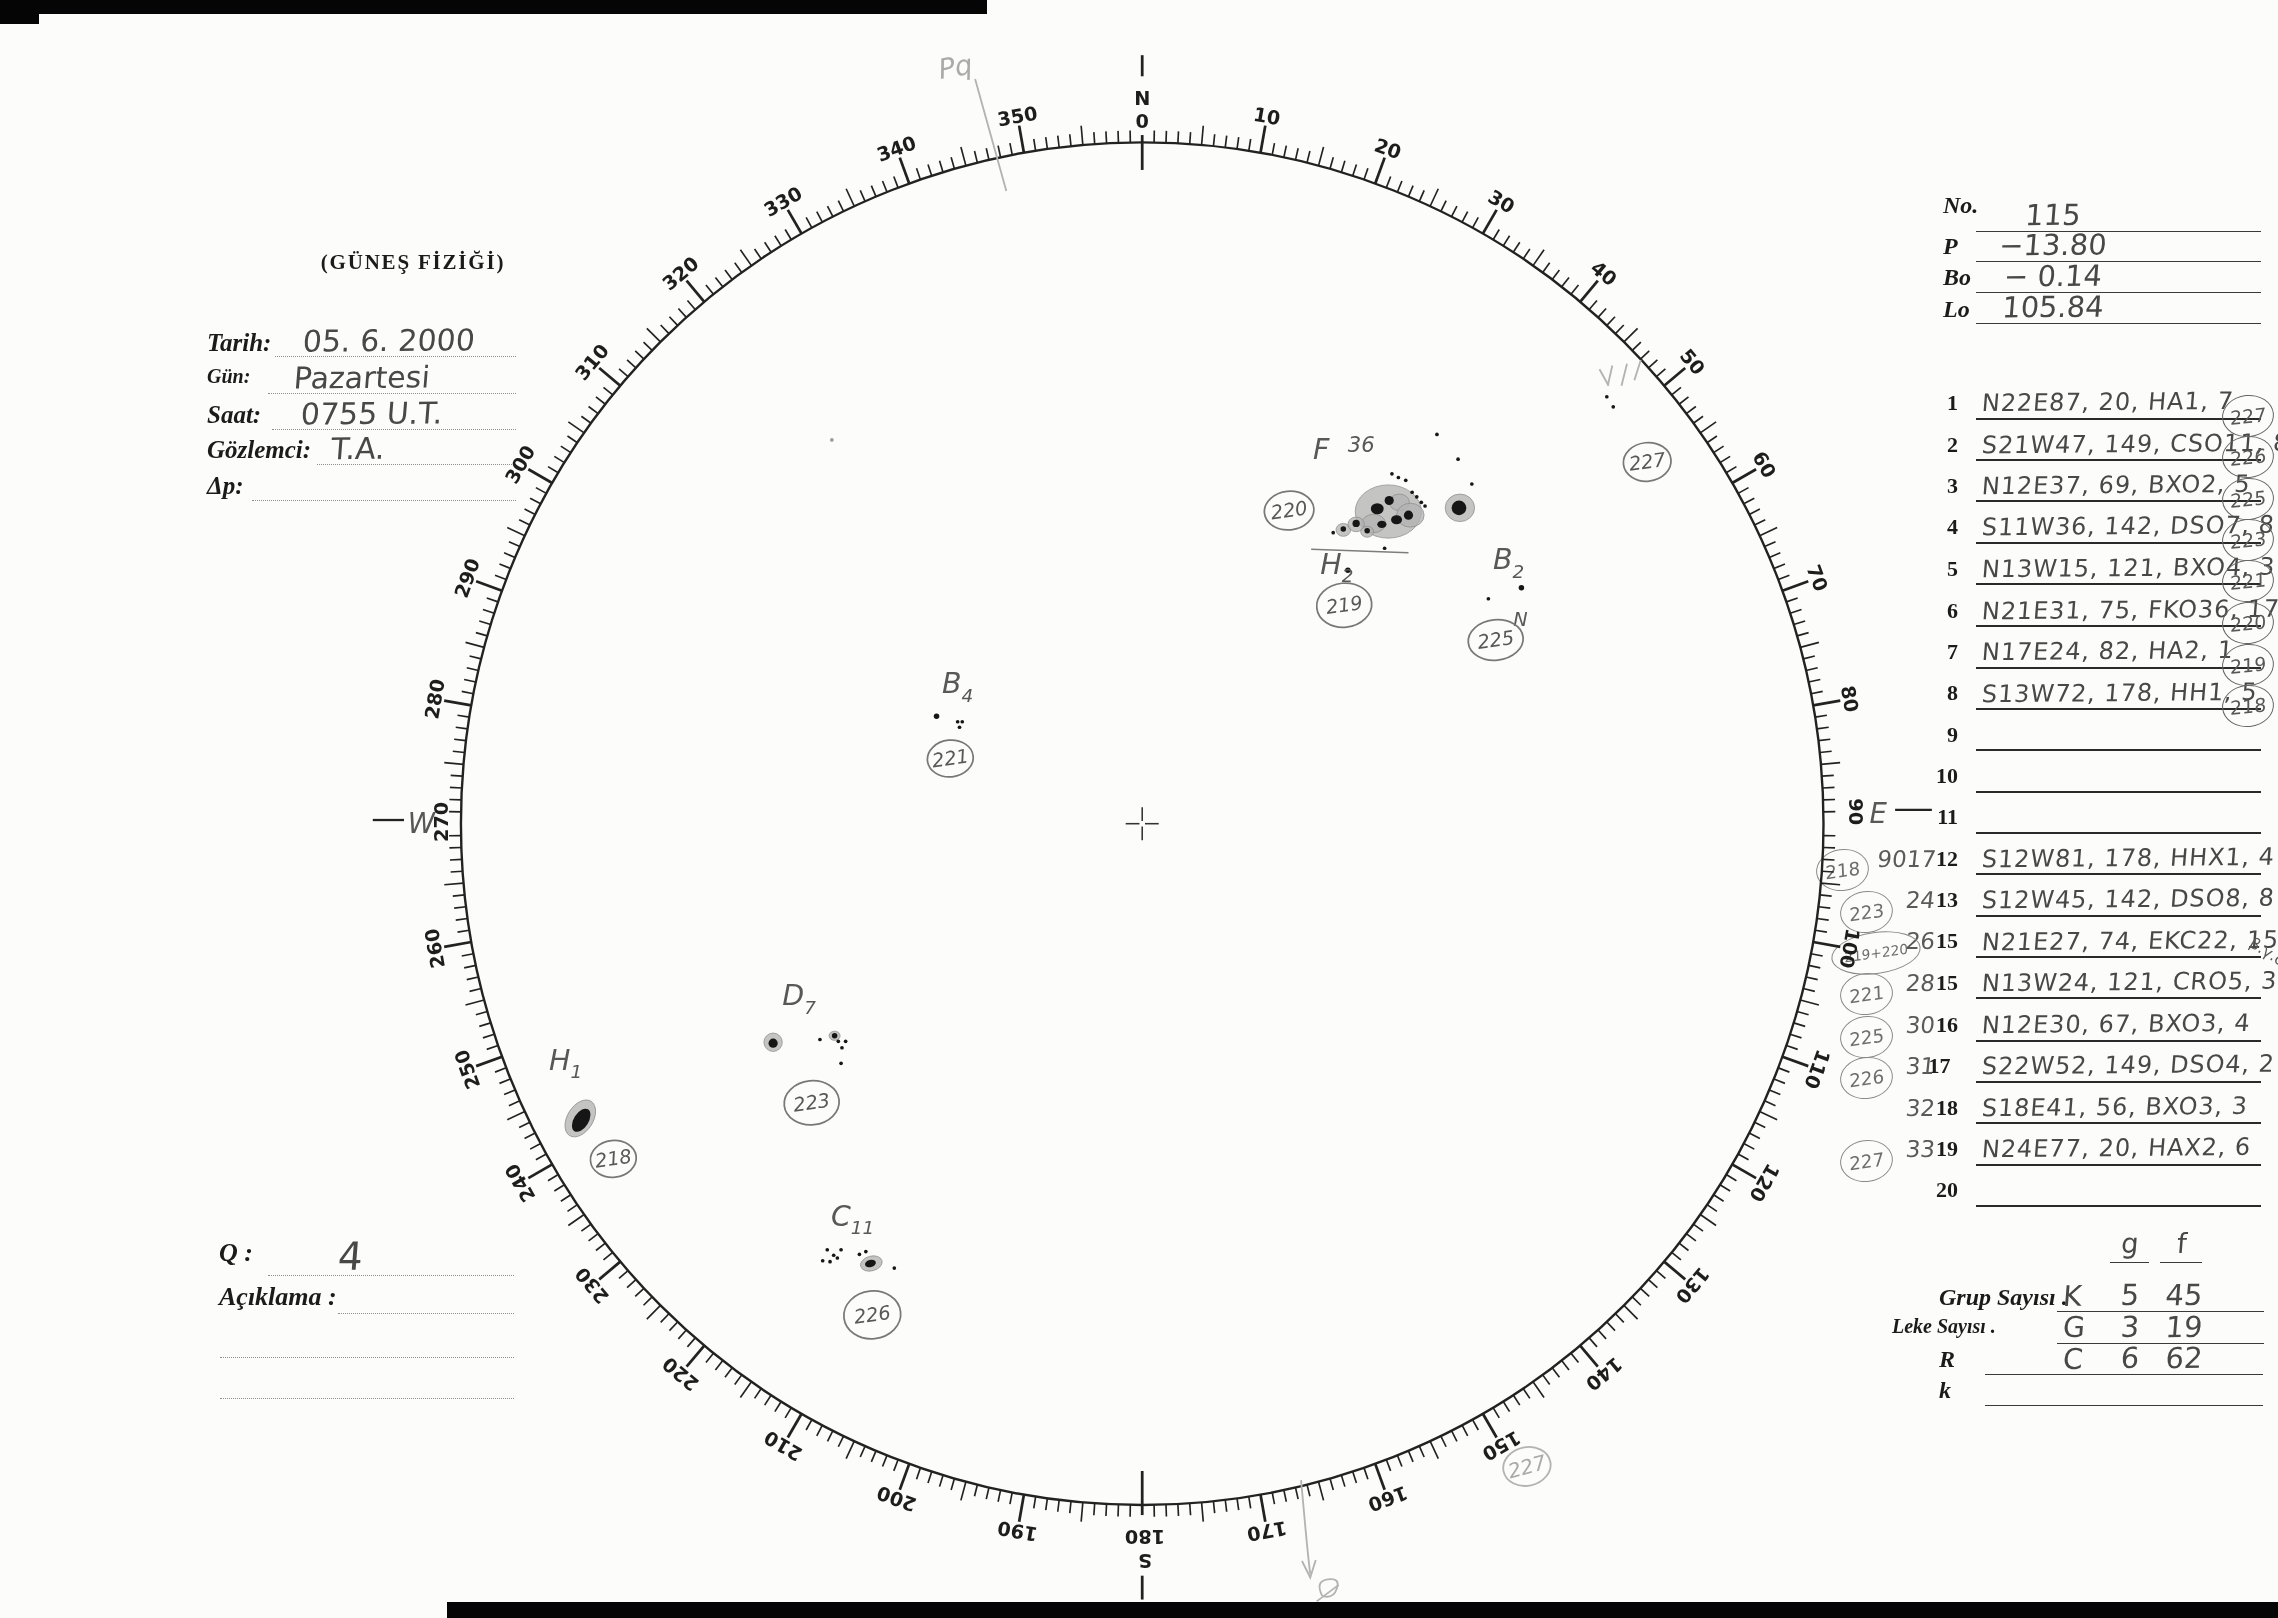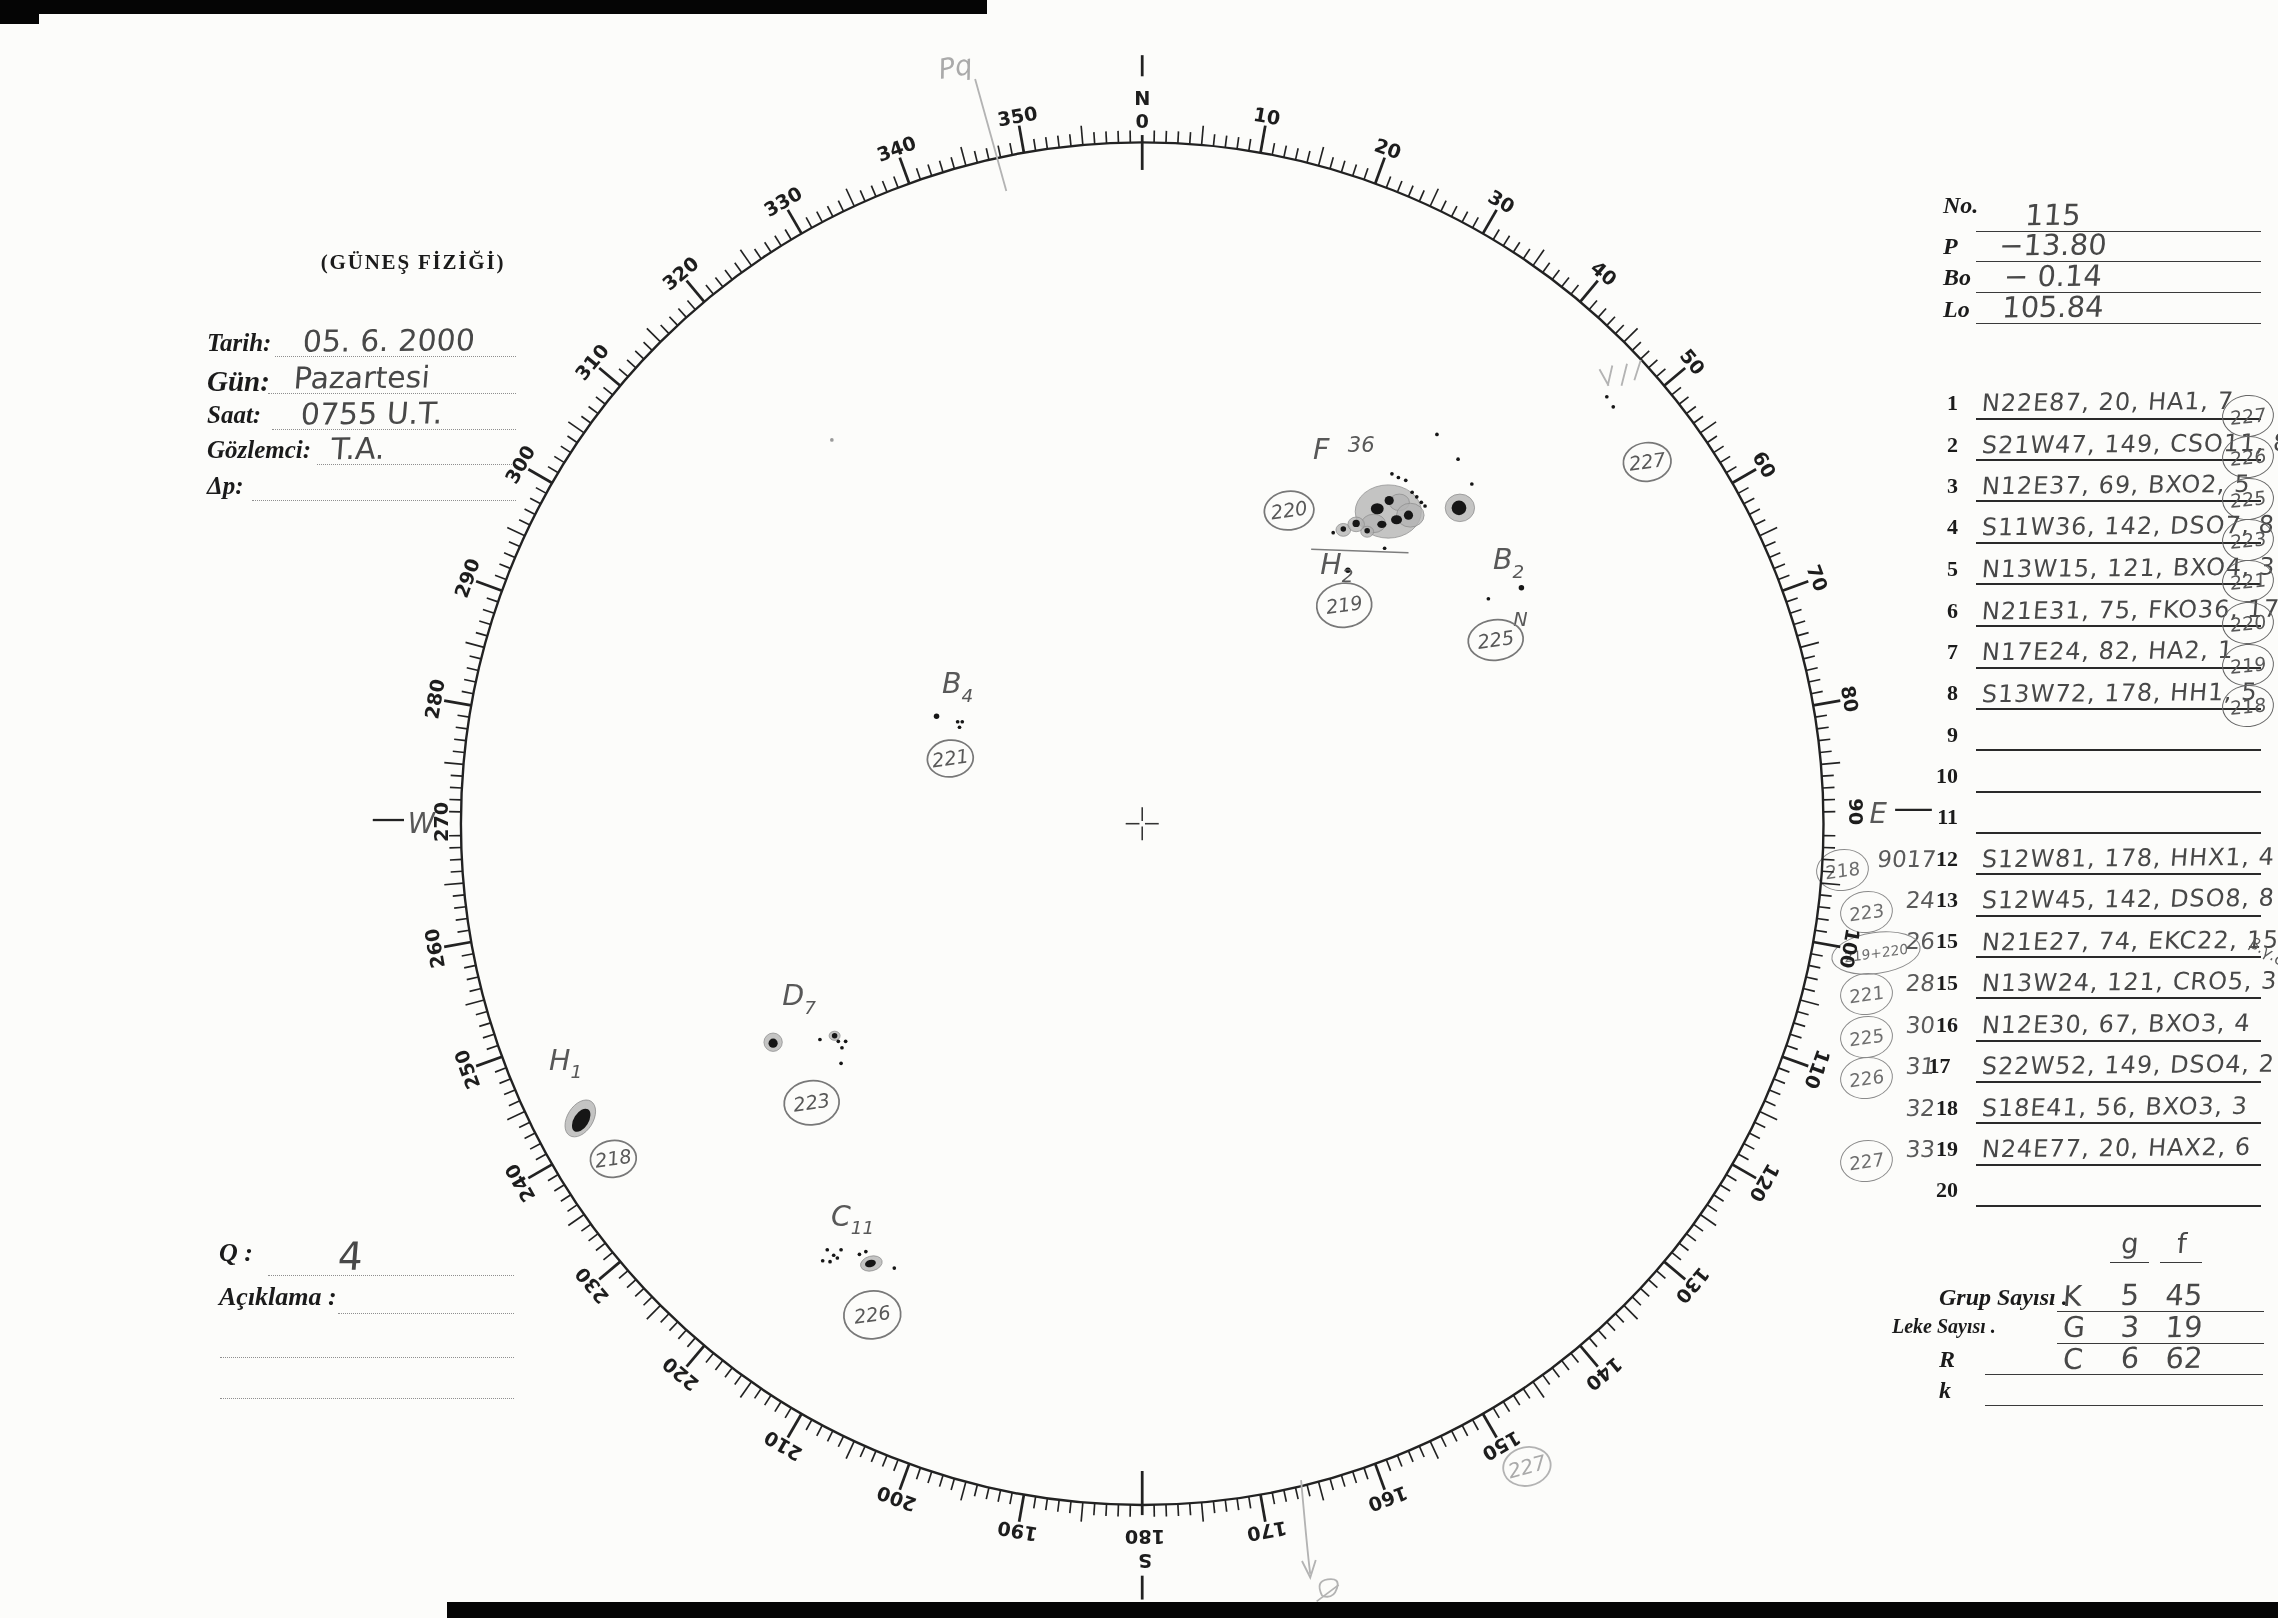--- a/index.html
+++ b/index.html
@@ -36,21 +36,21 @@
   <div class="abs bar" style="left:0;top:0;width:987px;height:13.8px;"></div>
   <div class="abs bar" style="left:0;top:0;width:39px;height:24px;"></div>
   <div class="abs bar" style="left:447px;top:1602px;width:1831px;height:15.6px;"></div>
 
   <div class="abs print" style="left:174px;top:250px;width:478px;text-align:center;font-size:21px;letter-spacing:1.8px;">(GÜNEŞ FİZİĞİ)</div>
 
   <div id="meta-fields">
       <div class="lbl" style="position:absolute;left:207px;top:329px;font-size:25px;">Tarih:</div>
       <div class="dotted" style="position:absolute;left:275px;top:356px;width:241px;"></div>
       <div class="hand" style="position:absolute;left:303px;top:323px;font-size:30px;">05. 6. 2000</div>
-      <div class="lbl" style="position:absolute;left:207px;top:365px;font-size:29px;">Gün:</div>
+      <div class="lbl" style="position:absolute;left:207px;top:365px;font-size:20px;">Gün:</div>
       <div class="dotted" style="position:absolute;left:268px;top:393px;width:248px;"></div>
       <div class="hand" style="position:absolute;left:294px;top:360px;font-size:30px;">Pazartesi</div>
       <div class="lbl" style="position:absolute;left:207px;top:401px;font-size:25px;">Saat:</div>
       <div class="dotted" style="position:absolute;left:272px;top:429px;width:244px;"></div>
       <div class="hand" style="position:absolute;left:301px;top:396px;font-size:30px;">0755 U.T.</div>
       <div class="lbl" style="position:absolute;left:207px;top:436px;font-size:25px;">Gözlemci:</div>
       <div class="dotted" style="position:absolute;left:317px;top:464px;width:199px;"></div>
       <div class="hand" style="position:absolute;left:331px;top:431px;font-size:30px;">T.A.</div>
       <div class="lbl" style="position:absolute;left:207px;top:472px;font-size:25px;text-align:right;">Δp:</div>
       <div class="dotted" style="position:absolute;left:252px;top:500px;width:264px;"></div>

